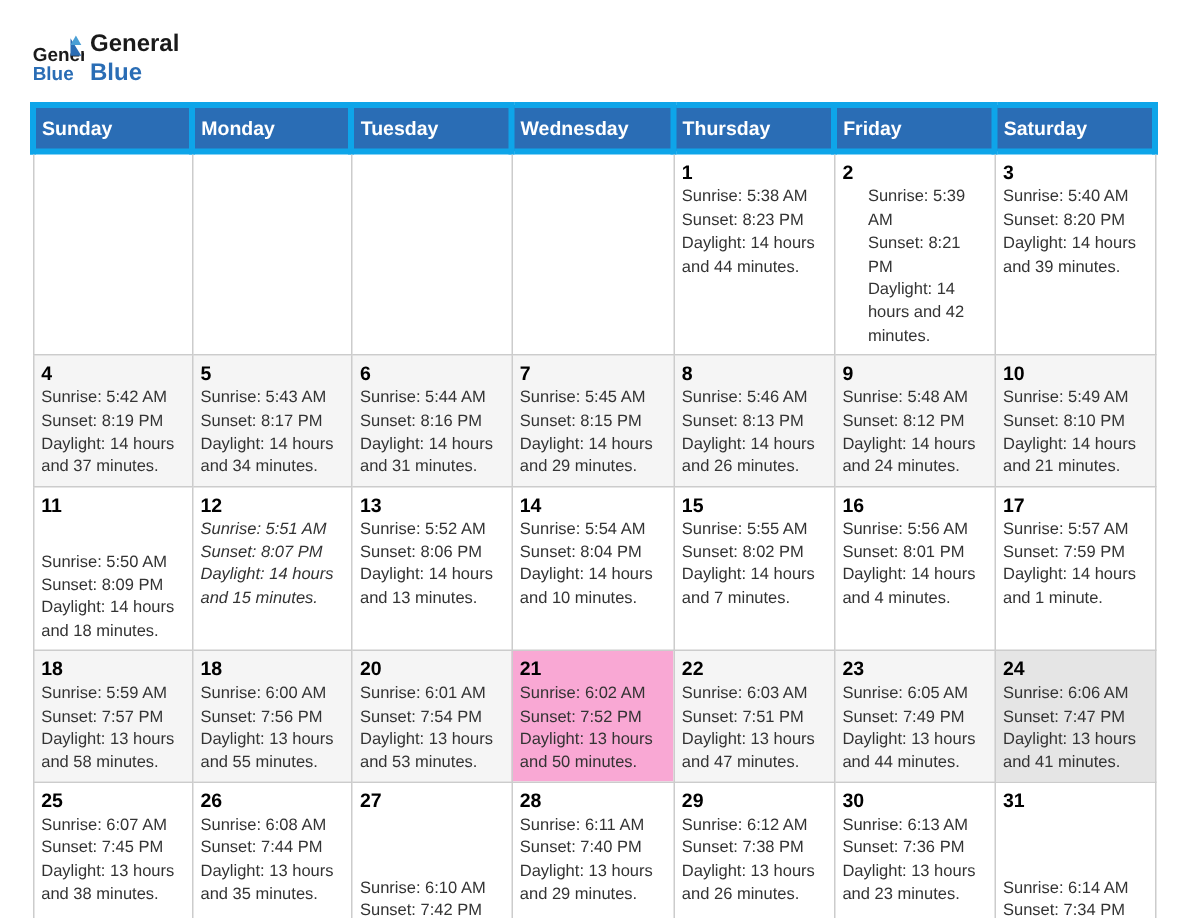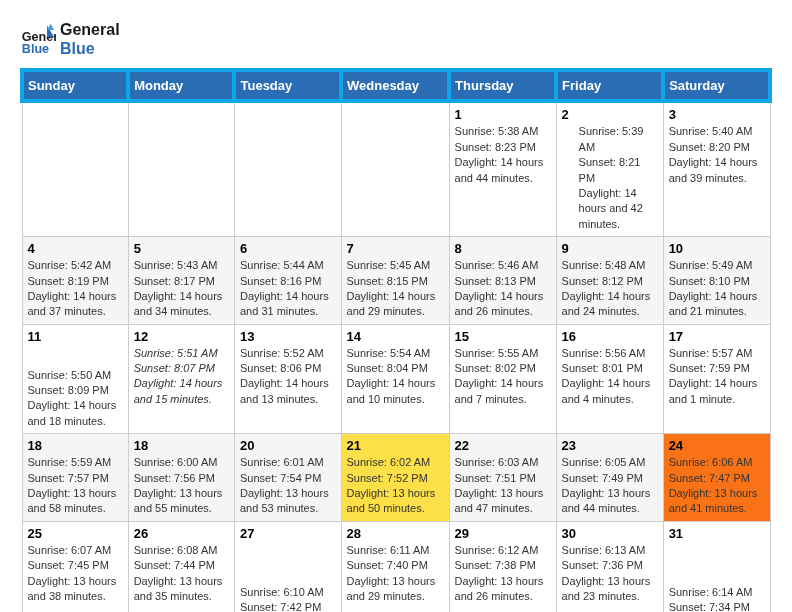--- a/index.html
+++ b/index.html
@@ -235,39 +235,39 @@
           <div class="day-info" style="white-space: pre-line;">Sunrise: 6:00 AM
 Sunset: 7:56 PM
 Daylight: 13 hours and 55 minutes.</div>
         </td>
         <td style="background: rgb(245, 245, 245);">
           <span class="day-num">20</span>
           <div class="day-info" style="white-space: pre-line;">Sunrise: 6:01 AM
 Sunset: 7:54 PM
 Daylight: 13 hours and 53 minutes.</div>
         </td>
-        <td style="background: #fde047;">
+        <td style="background: #f9a8d4;">
           <span class="day-num">21</span>
           <div class="day-info" style="white-space: pre-line;">Sunrise: 6:02 AM
 Sunset: 7:52 PM
 Daylight: 13 hours and 50 minutes.</div>
         </td>
         <td style="background: rgb(245, 245, 245);">
           <span class="day-num">22</span>
           <div class="day-info" style="white-space: pre-line;">Sunrise: 6:03 AM
 Sunset: 7:51 PM
 Daylight: 13 hours and 47 minutes.</div>
         </td>
         <td style="background: rgb(245, 245, 245);">
           <span class="day-num">23</span>
           <div class="day-info" style="white-space: pre-line;">Sunrise: 6:05 AM
 Sunset: 7:49 PM
 Daylight: 13 hours and 44 minutes.</div>
         </td>
-        <td style="background: #f97316;">
+        <td style="background: #e5e5e5;">
           <span class="day-num">24</span>
           <div class="day-info" style="white-space: pre-line;">Sunrise: 6:06 AM
 Sunset: 7:47 PM
 Daylight: 13 hours and 41 minutes.</div>
         </td>
       </tr>
       <tr>
         <td>
           <span class="day-num">25</span>
           <div class="day-info" style="white-space: pre-line;">Sunrise: 6:07 AM

